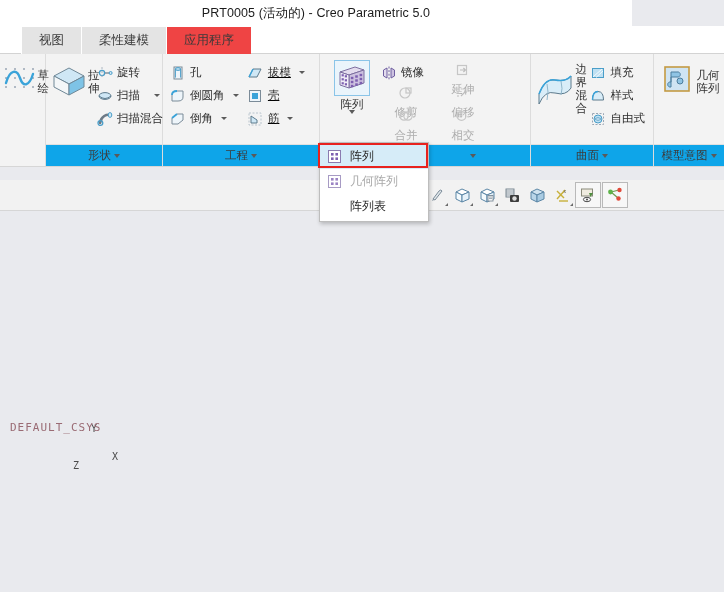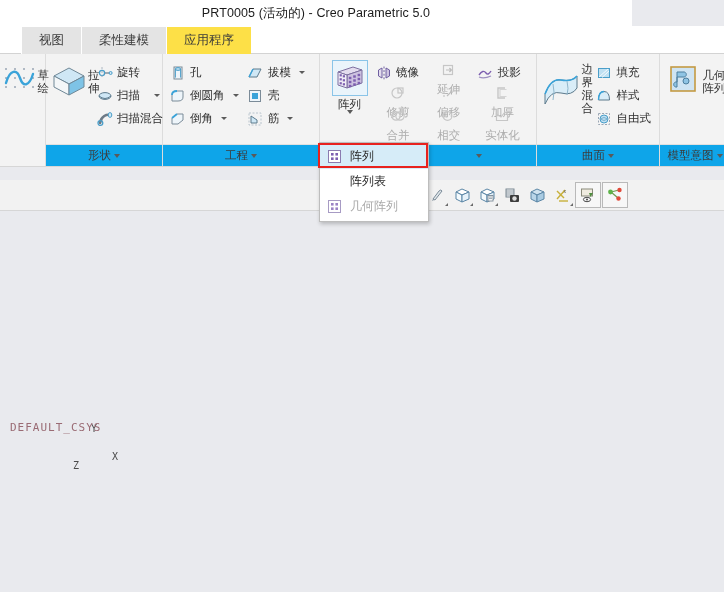--- a/index.html
+++ b/index.html
@@ -25,21 +25,21 @@
   }
   .tabstrip:after{
     content:"";position:absolute;left:0;right:0;bottom:0;height:1px;background:#d3d3d3;
   }
   .tab{
     height:27px;line-height:27px;padding:0 17px;font-size:12.5px;color:#3a3a3a;
     background:#e4e4e4;border-left:1px solid #ffffff;
     position:relative;z-index:1;
   }
   .tab.first{margin-left:21px;}
-  .tab.active{background:#fde047;}
+  .tab.active{background:#ef4444;}
   .tabfiller{flex:1;}
 
   
   .ribbon{
     height:112px;background:#f3f3f3;display:flex;position:relative;
     border-bottom:1px solid #d6d6d6;
   }
   .rgroup{
     display:flex;flex-direction:column;justify-content:space-between;
     border-right:1px solid #dcdcdc;position:relative;
@@ -300,21 +300,21 @@
             <span class="ic">
               <svg width="16" height="16" viewBox="0 0 16 16">
                 <path d="M2 13 L2 7 L7 3 L13 3 L13 9 L8 13 Z" fill="#eef5fa" stroke="#7b8b98" stroke-width="1"></path>
                 <path d="M2 7 L7 3" fill="none" stroke="#3aa3d9" stroke-width="1.8"></path>
               </svg>
             </span>
             <span>倒角</span>
             <span class="caret sm" style="margin-left:4px;"></span>
           </div>
         </div>
-        <div class="col" style="width:72px;">
+        <div class="col" style="width:72px;text-decoration:underline;">
           <div class="smbtn">
             <span class="ic">
               <svg width="16" height="16" viewBox="0 0 16 16">
                 <polygon points="2,12 6,4 14,4 10,12" fill="#cfe7f5" stroke="#5d7a8c" stroke-width="1"></polygon>
                 <line x1="6" y1="4" x2="2" y2="12" stroke="#3aa3d9" stroke-width="1.4"></line>
               </svg>
             </span>
             <span>拔模</span>
             <span class="caret sm" style="margin-left:4px;"></span>
           </div>
@@ -431,48 +431,20 @@
             <span class="ic">
               <svg width="16" height="16" viewBox="0 0 16 16">
                 <circle cx="6.5" cy="8" r="4.4" fill="none" stroke="#c6c6c6" stroke-width="1.2"></circle>
                 <path d="M9.5 8 a4.4 4.4 0 1 1 0 0" fill="none" stroke="#c6c6c6" stroke-width="1.2"></path>
               </svg>
             </span>
             <span>相交</span>
           </div>
         </div>
 
-        <div class="col" style="width:64px;">
-          <div class="smbtn">
-            <span class="ic">
-              <svg width="16" height="16" viewBox="0 0 16 16">
-                <path d="M2 10 q4 -6 7 -2 q2 3 5 -2" fill="none" stroke="#7d5fb0" stroke-width="1.4"></path>
-                <path d="M2 12 q5 2 12 -1" fill="none" stroke="#9d8fc0" stroke-width="1.2"></path>
-              </svg>
-            </span>
-            <span>投影</span>
-          </div>
-          <div class="smbtn disabled">
-            <span class="ic">
-              <svg width="16" height="16" viewBox="0 0 16 16">
-                <path d="M11 3 L4 3 L4 13 L11 13" fill="none" stroke="#c6c6c6" stroke-width="1.4"></path>
-                <path d="M12.5 4.5 L6 4.5 L6 11.5 L12.5 11.5" fill="none" stroke="#d4d4d4" stroke-width="1.1"></path>
-              </svg>
-            </span>
-            <span>加厚</span>
-          </div>
-          <div class="smbtn disabled">
-            <span class="ic">
-              <svg width="16" height="16" viewBox="0 0 16 16">
-                <path d="M2.5 12.5 L2.5 6 L7 9 L11 4 L13.5 6 L13.5 12.5 Z" fill="none" stroke="#c6c6c6" stroke-width="1.2"></path>
-              </svg>
-            </span>
-            <span>实体化</span>
-          </div>
-        </div>
       </div>
       <div class="rglabel" style="justify-content:flex-end;padding-right:54px;">
         <span class="caret"></span>
       </div>
     </div>
 
     <div class="rgroup" style="width:122px;">
       <div class="rgbody">
         <div class="bigbtn" style="width:56px;">
           <span class="ic">
@@ -624,34 +596,34 @@
           <g fill="#7d5fb0">
             <rect x="4" y="4" width="2.6" height="2.6"></rect>
               <rect x="8.4" y="4" width="2.6" height="2.6"></rect>
             <rect x="4" y="8.4" width="2.6" height="2.6"></rect>
               <rect x="8.4" y="8.4" width="2.6" height="2.6"></rect>
           </g>
         </svg>
       </span>
       <span>阵列</span>
     </div>
-    <div class="itm">
-      <span class="mi"></span>
-      <span>阵列表</span>
-    </div>
     <div class="itm disabled">
       <span class="mi">
         <svg width="15" height="15" viewBox="0 0 15 15">
           <rect x="1.5" y="1.5" width="12" height="12" fill="#ffffff" stroke="#a79bc4" stroke-width="1"></rect>
           <g fill="#9b83c4">
             <rect x="4" y="4" width="2.6" height="2.6"></rect>
               <rect x="8.4" y="4" width="2.6" height="2.6"></rect>
             <rect x="4" y="8.4" width="2.6" height="2.6"></rect>
               <rect x="8.4" y="8.4" width="2.6" height="2.6"></rect>
           </g>
         </svg>
       </span>
       <span>几何阵列</span>
     </div>
+    <div class="itm">
+      <span class="mi"></span>
+      <span>阵列表</span>
+    </div>
   </div>
   <div class="selbox"></div>
 
 </div>
 
 </body></html>

